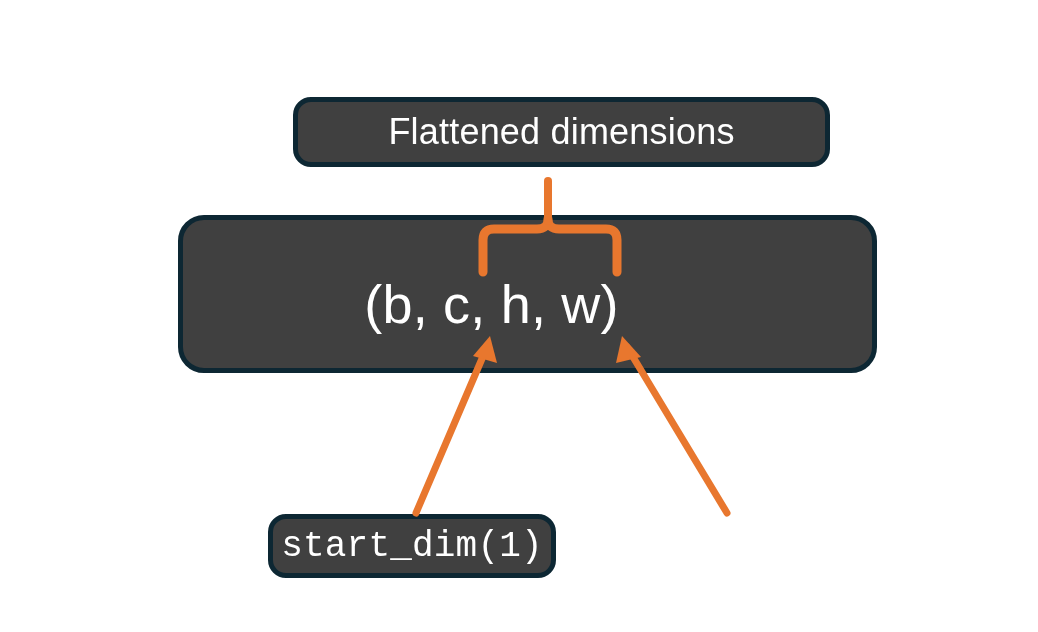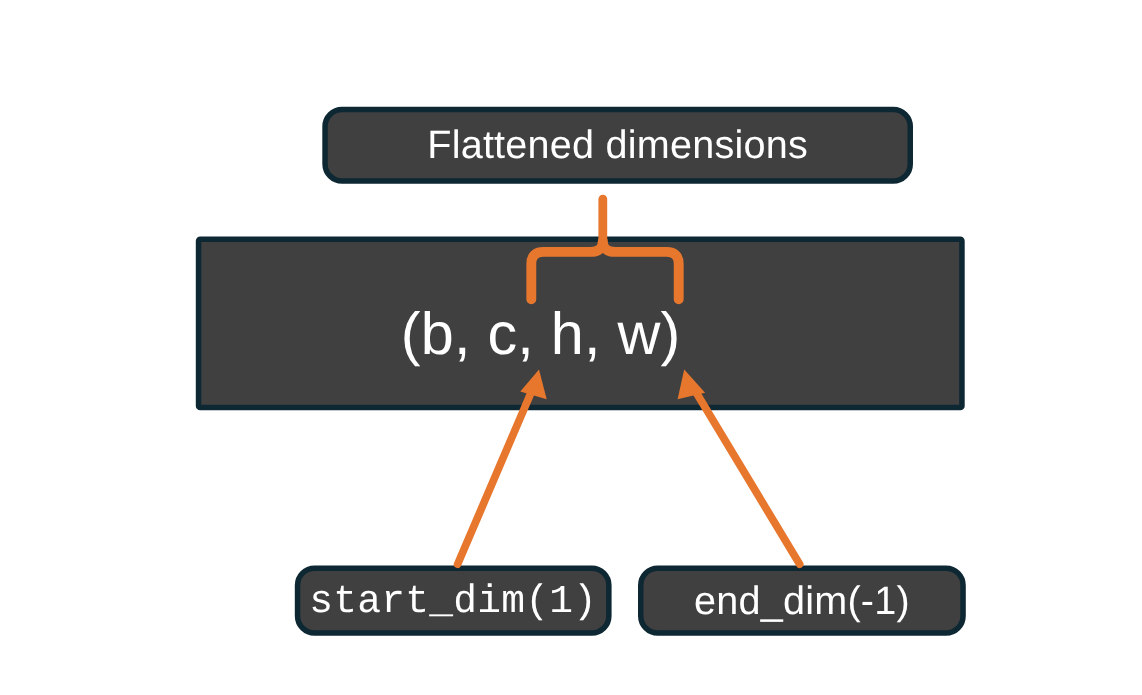--- a/index.html
+++ b/index.html
@@ -26,21 +26,21 @@
     display: flex;
     align-items: center;
     justify-content: center;
     color: #ffffff;
     font-family: "Liberation Sans", sans-serif;
     font-weight: 400;
     letter-spacing: 0.2px;
     z-index: 1;
   }
   .node-box.big {
-    border-radius: 4px;
+    border-radius: 26px;
   }
   #box-flattened {
     left: 293px;
     top: 97px;
     width: 537px;
     height: 70px;
     font-size: 36px;
   }
   #box-shape {
     left: 178px;
@@ -90,23 +90,20 @@
   </div>
 
   <div class="node-box big" id="box-shape">
     <span class="shape-text">(b, c, h, w)</span>
   </div>
 
   <div class="node-box" id="box-start-dim">
     <span>start_dim(1)</span>
   </div>
 
-  <div class="node-box" id="box-end-dim">
-    <span>end_dim(-1)</span>
-  </div>
 
   <svg id="annotations" viewBox="0 0 1038 632">
 
     <g>
       <path d="M 483,272
                L 483,240
                Q 483,229 494,229
                L 537,229
                Q 548,229 548,219
                Q 548,229 559,229

